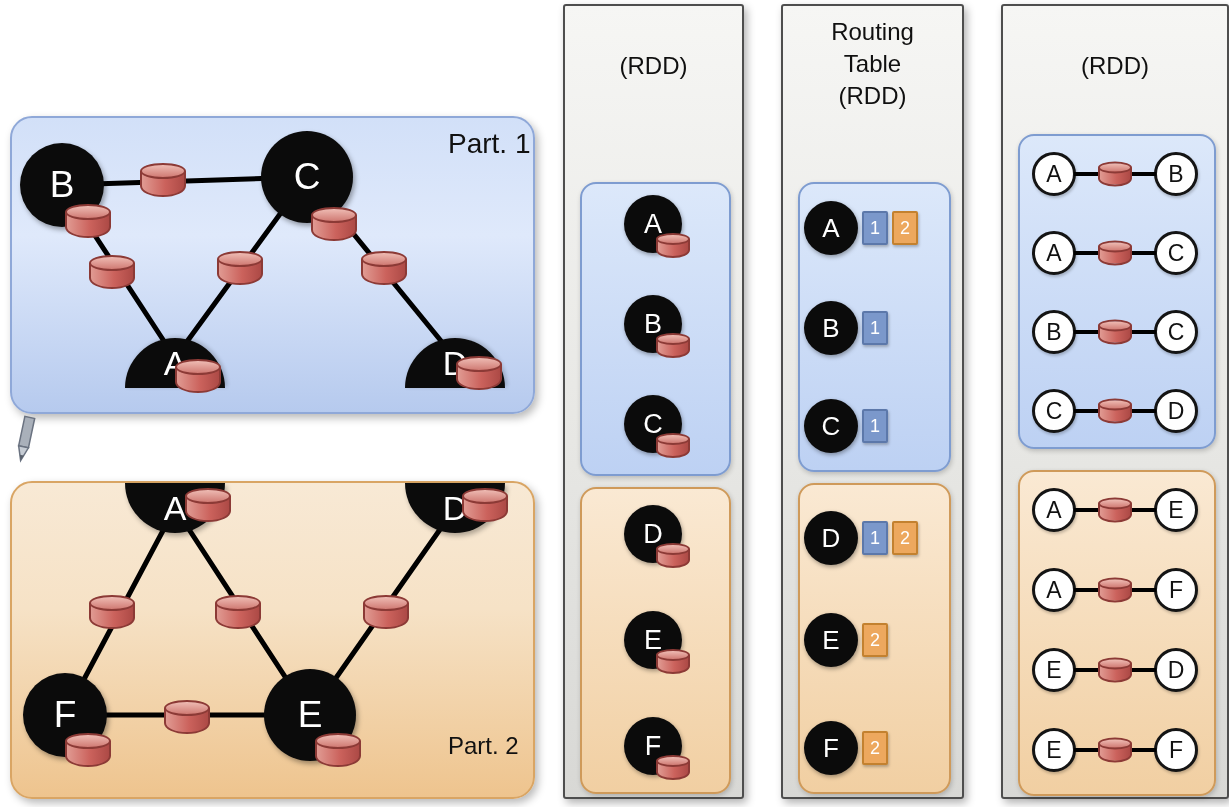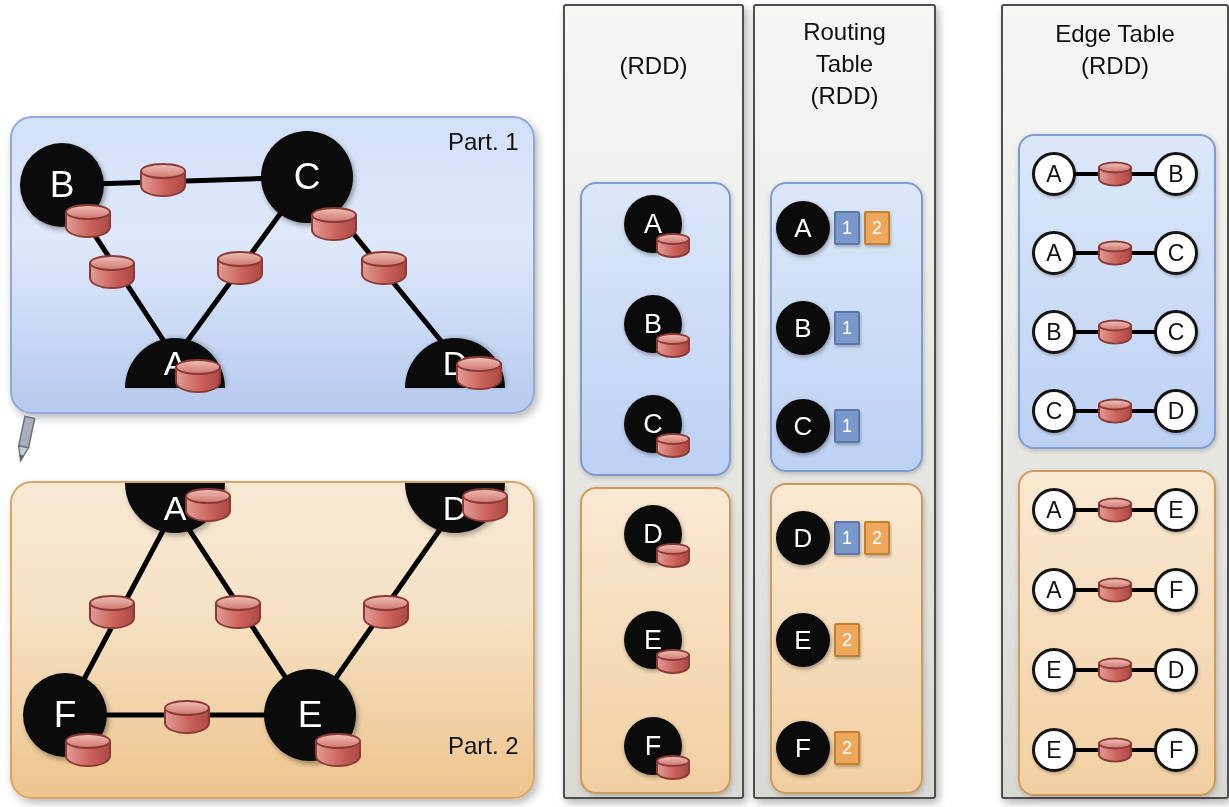--- a/index.html
+++ b/index.html
@@ -65,21 +65,21 @@
   .elink::before{content:"";position:absolute;left:-2px;right:-2px;top:50%;height:4px;margin-top:-2px;background:#000;}
   .elink .cyl{left:50%;top:50%;transform:translate(-50%,-50%);}
 </style>
 </head>
 <body>
 
 <div class="canvas">
 
 
   <div class="pbox blue" style="left:10px;top:116px;width:521px;height:294px"></div>
-  <div class="txt" style="left:448px;top:128px;font-size:24px">Part. 1</div>
+  <div class="txt" style="left:448px;top:128px;font-size:28px">Part. 1</div>
 
   <svg class="edges" style="left:10px;top:116px" width="521" height="294">
     <line x1="52" y1="69" x2="297" y2="61"></line>
     <line x1="52" y1="69" x2="165" y2="242"></line>
     <line x1="297" y1="61" x2="165" y2="242"></line>
     <line x1="297" y1="61" x2="445" y2="242"></line>
   </svg>
 
   <div class="vnode" style="left:20px;top:143px;width:84px;height:84px;font-size:37px">
     <span>B</span>
@@ -234,21 +234,21 @@
       </div>
     <div class="tnode v" style="left:59px;top:711px">
         <span>F</span>
       </div>
     <div class="cyl cyl-sm" style="left:91px;top:749px">
         <div class="body"></div>
         <div class="cap"></div>
       </div>
   </div>
 
-  <div class="panel" style="left:753px;top:4px;width:179px;height:791px">
+  <div class="panel" style="left:781px;top:4px;width:179px;height:791px">
     <div class="panel-title" style="top:12px">Routing</div>
     <div class="panel-title" style="top:44px">Table</div>
     <div class="panel-title" style="top:76px">(RDD)</div>
 
     <div class="ibox blue" style="left:15px;top:176px;width:149px;height:286px"></div>
     <div class="tnode r" style="left:21px;top:195px">
         <span>A</span>
       </div>
     <div class="badge b1" style="left:79px;top:205px">1</div>
     <div class="badge b2" style="left:109px;top:205px">2</div>
@@ -271,21 +271,20 @@
         <span>E</span>
       </div>
     <div class="badge b2" style="left:79px;top:617px">2</div>
     <div class="tnode r" style="left:21px;top:715px">
         <span>F</span>
       </div>
     <div class="badge b2" style="left:79px;top:725px">2</div>
   </div>
 
   <div class="panel" style="left:1001px;top:4px;width:224px;height:791px">
-    <div class="panel-title" style="top:14px">Edge Table</div>
     <div class="panel-title" style="top:46px">(RDD)</div>
 
     <div class="ibox blue" style="left:15px;top:128px;width:194px;height:311px"></div>
 
     <div class="edge-row" style="left:29px;top:145px;width:166px;height:46px">
       <div class="enode">
           <span>A</span>
         </div>
       <div class="elink">
           <div class="cyl cyl-sm">

